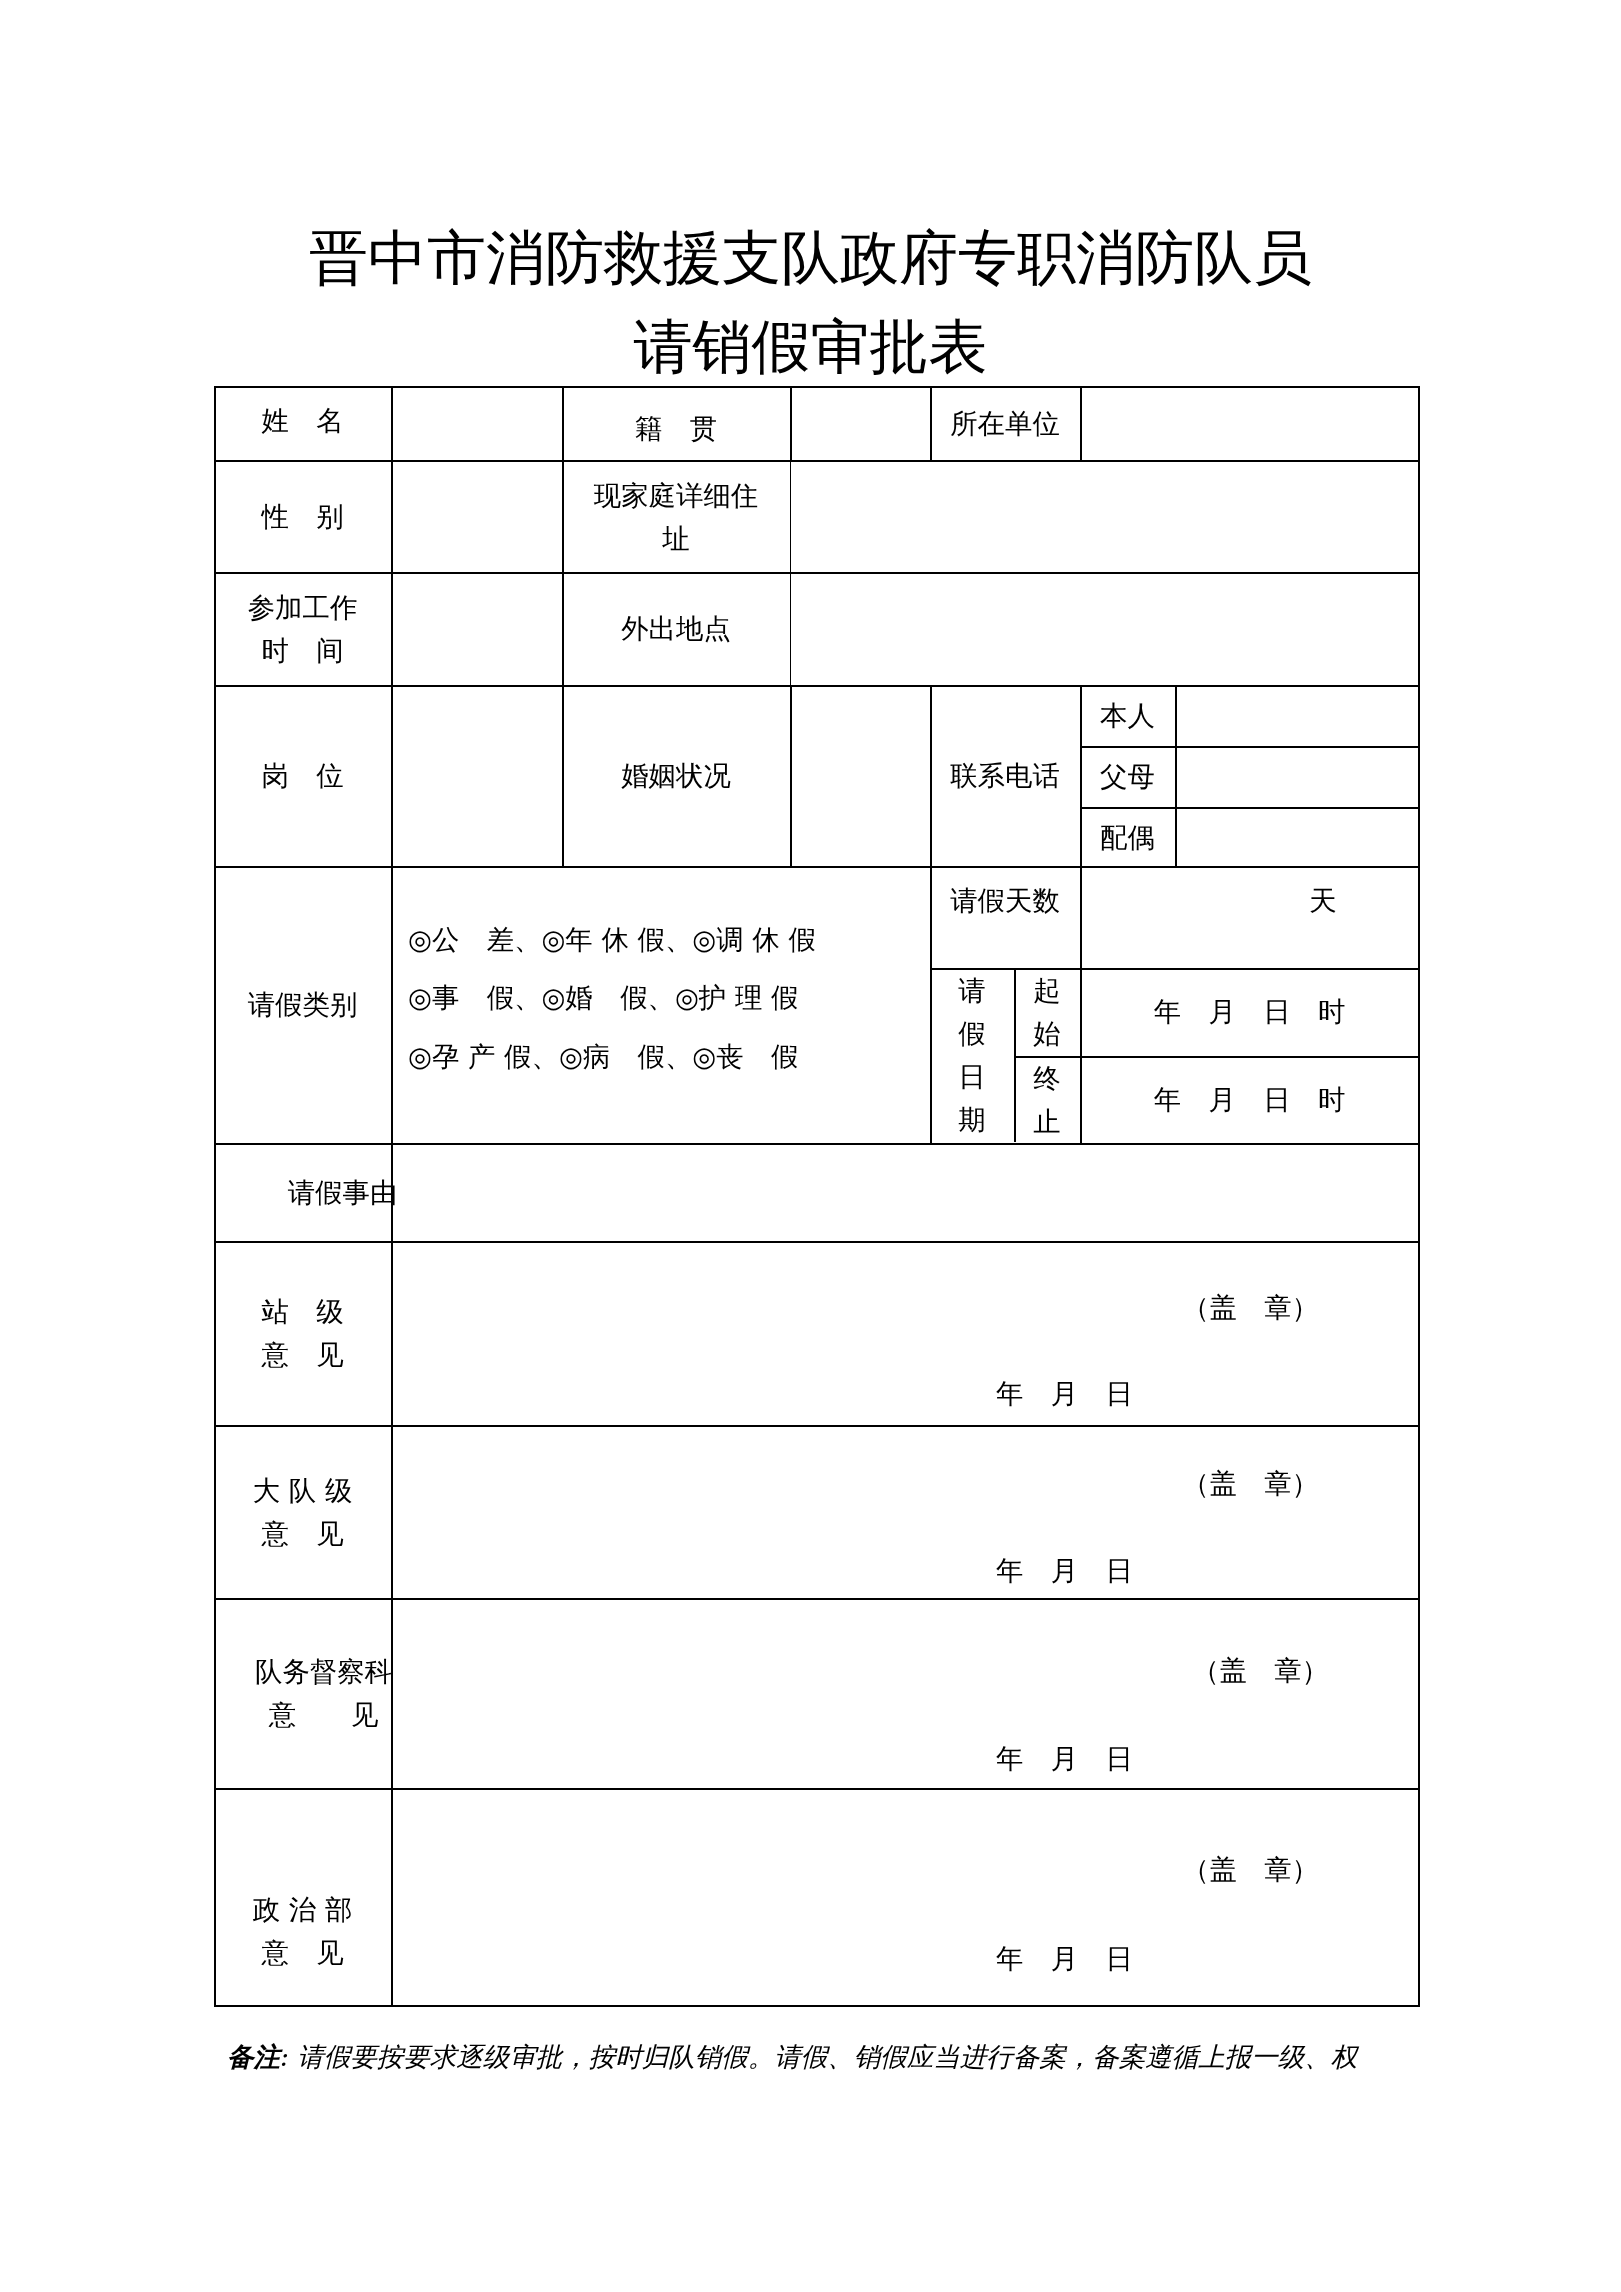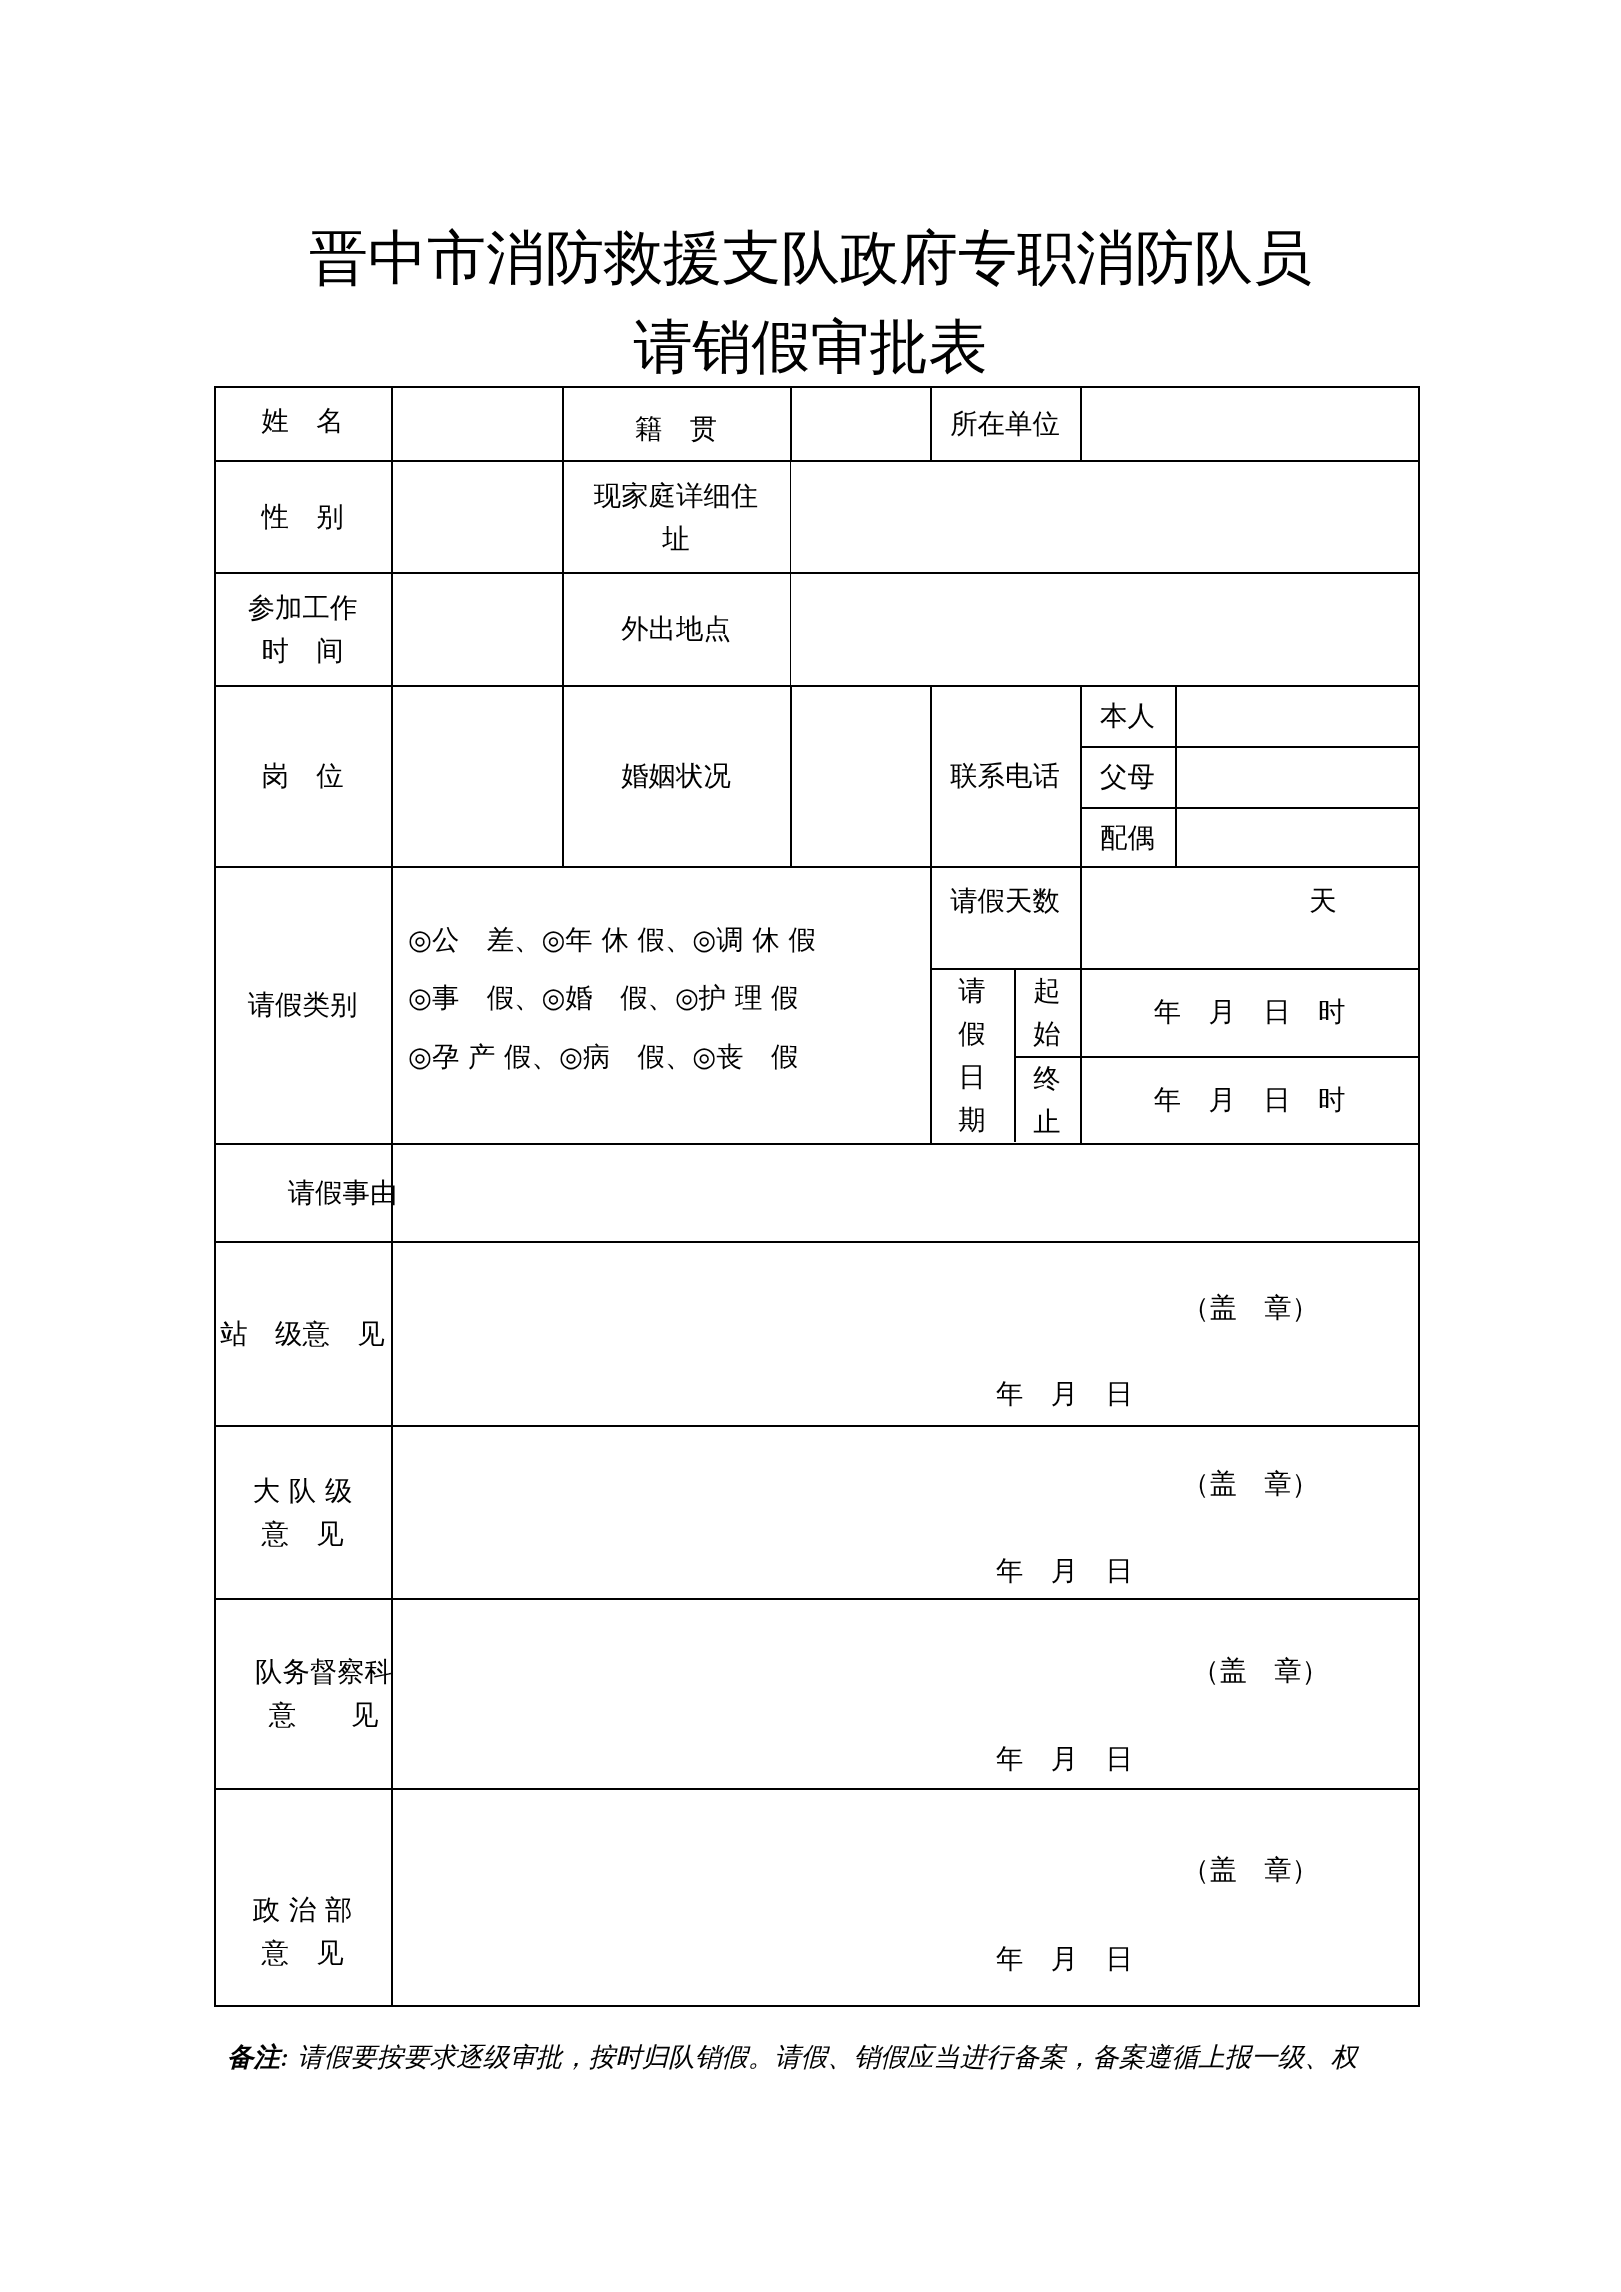--- a/index.html
+++ b/index.html
@@ -108,21 +108,21 @@
 <div class="cell" style="left:1080px;top:968px;width:339px;height:87px;white-space:pre;">年　月　日　时</div>
 <div class="cell" style="left:1014px;top:1056px;width:66px;height:87px;flex-direction:column;">
   <span>终</span>
   <span>止</span>
 </div>
 <div class="cell" style="left:1080px;top:1056px;width:339px;height:87px;white-space:pre;">年　月　日　时</div>
 
 <div class="cell" style="left:214px;top:1143px;width:177px;height:98px;margin-left:40px;">请假事由</div>
 <div class="cell" style="left:392px;top:1143px;width:1027px;height:98px;"></div>
 
-<div class="cell" style="left:214px;top:1241px;width:177px;height:184px;flex-direction:row;white-space:pre;">
+<div class="cell" style="left:214px;top:1241px;width:177px;height:184px;flex-direction:column;white-space:pre;">
   <span>站　级</span>
   <span>意　见</span>
 </div>
 <div class="cell" style="left:392px;top:1241px;width:1027px;height:184px;"></div>
 <div class="abs" style="left:1182px;top:1290px;">（盖　章）</div>
 <div class="abs" style="left:996px;top:1376px;">年　月　日</div>
 
 <div class="cell" style="left:214px;top:1425px;width:177px;height:173px;flex-direction:column;white-space:pre;">
   <span>大 队 级</span>
   <span>意　见</span>

